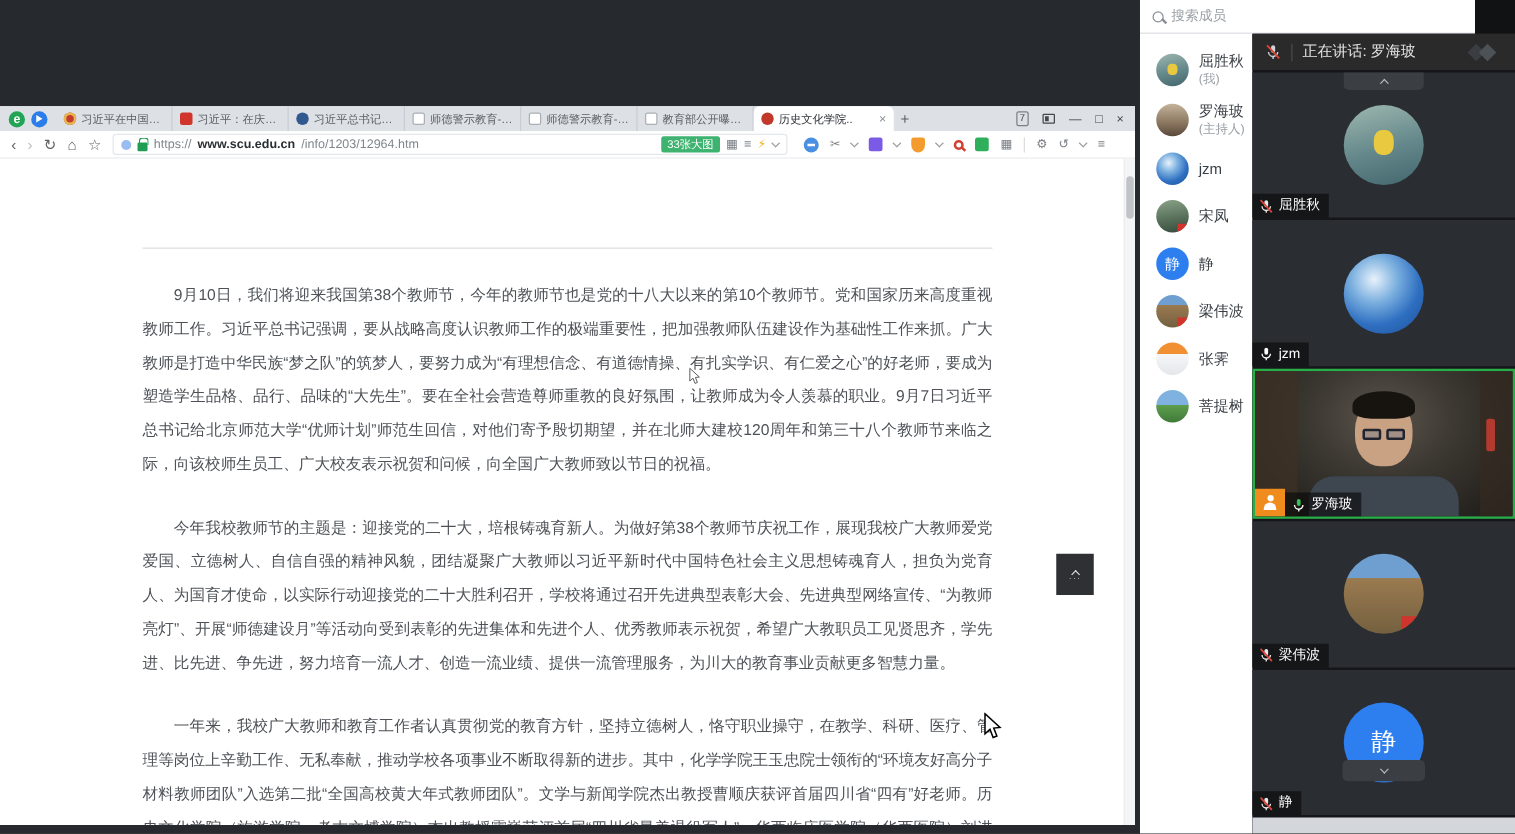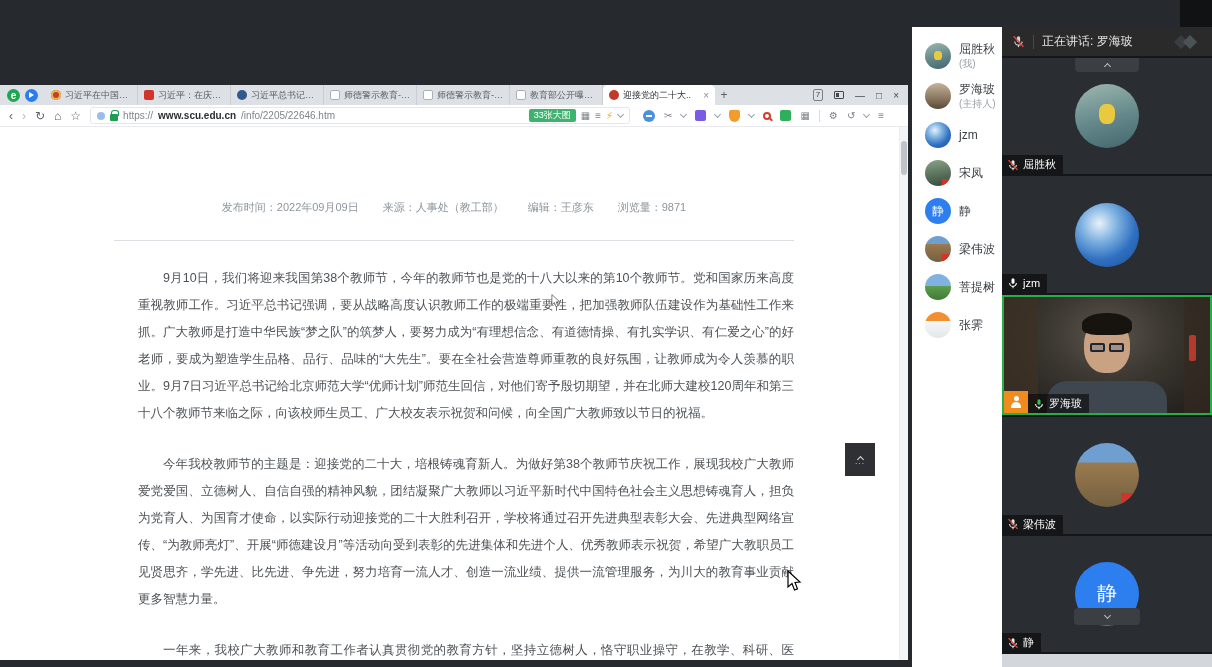--- a/index.html
+++ b/index.html
@@ -52,21 +52,21 @@
   .ico-redmag { width:8px; height:8px; border:2px solid #d23f31; border-radius:50%; position:relative; }
   .ico-redmag::after { content:""; position:absolute; width:5px; height:2px; background:#d23f31; transform:rotate(45deg); right:-4px; bottom:-2px; }
   .ico-green { width:11px; height:11px; border-radius:2px; background:#2fae5c; }
   .vsep2 { width:1px; height:12px; background:#dadce0; }
 
   .page { flex:1; position:relative; background:#fff; overflow:hidden; }
   .article { width:680px; margin:0 auto; padding-top:46px; }
   .a-title { font-size:19px; font-weight:bold; color:#222; text-align:center; line-height:1.4; }
   .a-meta { margin-top:27px; display:flex; justify-content:center; gap:24px; font-size:11px; color:#8e959e; }
   .a-hr { margin-top:25px; border:none; border-top:1px solid #dcdfe3; }
-  .article p { margin-top:24px; font-size:12.5px; line-height:27px; color:#4e5257; text-align:justify; text-indent:2em;margin-left:24px; }
+  .article p { margin-top:24px; font-size:12.5px; line-height:27px; color:#4e5257; text-align:justify; text-indent:2em; }
   .scrollbar { position:absolute; right:0; top:0; width:9px; height:100%; background:#f4f5f6; border-left:1px solid #ececec; }
   .scroll-thumb { position:absolute; top:14px; left:1px; width:6px; height:34px; background:#c0c3c7; border-radius:3px; }
   .backtop { position:absolute; left:845px; top:316px; width:30px; height:33px; background:#2f3033; color:#dadde0; display:flex; flex-direction:column; align-items:center; justify-content:center; }
   .backtop .chv { border-color:#dadde0; }
   .backtop i { font-style:normal; font-size:7px; line-height:4px; letter-spacing:1px; }
 
   
   .members { position:absolute; left:912px; top:27px; width:90px; height:640px; background:#fff; padding-top:9px; }
   .member { display:flex; align-items:center; gap:8px; padding:6px 0 6px 13px; cursor:default; }
   .m-av { width:26px; height:26px; border-radius:50%; flex:none; position:relative; overflow:hidden; }
@@ -163,21 +163,21 @@
       <div class="tab">
         <span class="tico doc"></span>
         <span class="lbl">师德警示教育-四川大</span>
       </div>
       <div class="tab">
         <span class="tico doc"></span>
         <span class="lbl">教育部公开曝光第十</span>
       </div>
       <div class="tab active">
         <span class="tico scu"></span>
-        <span class="lbl">迎接党的二十大..</span>
+        <span class="lbl">历史文化学院..</span>
         <span class="tclose">×</span>
       </div>
       <span class="newtab">+</span>
       <span class="tstrip-space"></span>
       <div class="winctl">
         <span class="badge7">7</span>
         <span class="panel-ico"></span>
         <span>—</span>
         <span>□</span>
         <span>×</span>
@@ -188,21 +188,21 @@
       <span class="nav-ico">‹</span>
       <span class="nav-ico dis">›</span>
       <span class="nav-ico">↻</span>
       <span class="nav-ico">⌂</span>
       <span class="nav-ico">☆</span>
       <div class="urlbox">
         <span class="sitedot"></span>
         <span class="lockico"></span>
         <span>https://</span>
           <span class="url-host">www.scu.edu.cn</span>
-          <span>/info/2205/22646.htm</span>
+          <span>/info/1203/12964.htm</span>
         <span class="url-space"></span>
         <span class="gbadge">33张大图</span>
         <span class="inbar-ico">▦</span>
         <span class="inbar-ico">≡</span>
         <span class="inbar-ico flash">⚡</span>
         <span class="chv"></span>
       </div>
       <div class="ticons">
         <span class="ico-bluedot"></span>
         <span class="inbar-ico">✂</span>
@@ -217,42 +217,40 @@
         <span class="vsep2"></span>
         <span class="inbar-ico">⚙</span>
         <span class="inbar-ico">↺</span>
         <span class="chv"></span>
         <span class="inbar-ico">≡</span>
       </div>
     </div>
 
     <div class="page">
       <div class="article">
-        <div class="a-meta">
-          <span>发布时间：2022年09月09日</span>
-          <span>来源：人事处（教工部）</span>
-          <span>编辑：王彦东</span>
-          <span>浏览量：9871</span>
-        </div>
         <hr class="a-hr">
         <p>9月10日，我们将迎来我国第38个教师节，今年的教师节也是党的十八大以来的第10个教师节。党和国家历来高度重视教师工作。习近平总书记强调，要从战略高度认识教师工作的极端重要性，把加强教师队伍建设作为基础性工作来抓。广大教师是打造中华民族“梦之队”的筑梦人，要努力成为“有理想信念、有道德情操、有扎实学识、有仁爱之心”的好老师，要成为塑造学生品格、品行、品味的“大先生”。要在全社会营造尊师重教的良好氛围，让教师成为令人羡慕的职业。9月7日习近平总书记给北京师范大学“优师计划”师范生回信，对他们寄予殷切期望，并在北师大建校120周年和第三十八个教师节来临之际，向该校师生员工、广大校友表示祝贺和问候，向全国广大教师致以节日的祝福。</p>
         <p>今年我校教师节的主题是：迎接党的二十大，培根铸魂育新人。为做好第38个教师节庆祝工作，展现我校广大教师爱党爱国、立德树人、自信自强的精神风貌，团结凝聚广大教师以习近平新时代中国特色社会主义思想铸魂育人，担负为党育人、为国育才使命，以实际行动迎接党的二十大胜利召开，学校将通过召开先进典型表彰大会、先进典型网络宣传、“为教师亮灯”、开展“师德建设月”等活动向受到表彰的先进集体和先进个人、优秀教师表示祝贺，希望广大教职员工见贤思齐，学先进、比先进、争先进，努力培育一流人才、创造一流业绩、提供一流管理服务，为川大的教育事业贡献更多智慧力量。</p>
         <p>一年来，我校广大教师和教育工作者认真贯彻党的教育方针，坚持立德树人，恪守职业操守，在教学、科研、医疗、管理等岗位上辛勤工作、无私奉献，推动学校各项事业不断取得新的进步。其中，化学学院王玉忠院士领衔的“环境友好高分子材料教师团队”入选第二批“全国高校黄大年式教师团队”。文学与新闻学院杰出教授曹顺庆获评首届四川省“四有”好老师。历史文化学院（旅游学院、考古文博学院）杰出教授霍巍获评首届“四川省最美退役军人”。华西临床医学院（华西医院）刘进教授获评四川省“最美教师”。20位从教三十年以上的优秀教师荣获四川大学“立德树人奖”等等。</p>
 
       </div>
       <div class="scrollbar">
         <div class="scroll-thumb"></div>
       </div>
       <div class="backtop">
         <span class="chv up"></span>
         <i>···</i>
       </div>
     </div>
   </div>
 
+  <div class="search">
+    <span class="sico"></span>
+    <input type="text" placeholder="搜索成员" style="">
+  </div>
   <div class="corner"></div>
 
   <div class="members">
     <div class="member">
       <span class="m-av av-teal"></span>
       <span class="m-txt">
           <span class="m-name">屈胜秋</span>
           <span class="m-tag">(我)</span>
         </span>
     </div>
@@ -273,26 +271,26 @@
     </div>
     <div class="member">
       <span class="m-av av-jing">静</span>
       <span class="m-name">静</span>
     </div>
     <div class="member">
       <span class="m-av av-gate"></span>
       <span class="m-name">梁伟波</span>
     </div>
     <div class="member">
+      <span class="m-av av-cartoon"></span>
+      <span class="m-name">张霁</span>
+    </div>
+    <div class="member">
       <span class="m-av av-field"></span>
       <span class="m-name">菩提树</span>
-    </div>
-    <div class="member">
-      <span class="m-av av-cartoon"></span>
-      <span class="m-name">张霁</span>
     </div>
   </div>
 
   <div class="videos">
     <div class="vtop">
       <svg class="micsvg" width="13" height="13" viewBox="0 0 16 16">
         <rect x="6" y="1.5" width="4" height="7.5" rx="2" fill="#cfd2d6"></rect>
         <path d="M3.5 8a4.5 4.5 0 0 0 9 0" stroke="#cfd2d6" stroke-width="1.4" fill="none"></path>
         <line x1="8" y1="12.5" x2="8" y2="15" stroke="#cfd2d6" stroke-width="1.4"></line>
         <line x1="2" y1="1.5" x2="14" y2="14.5" stroke="#e0453a" stroke-width="1.8"></line>

